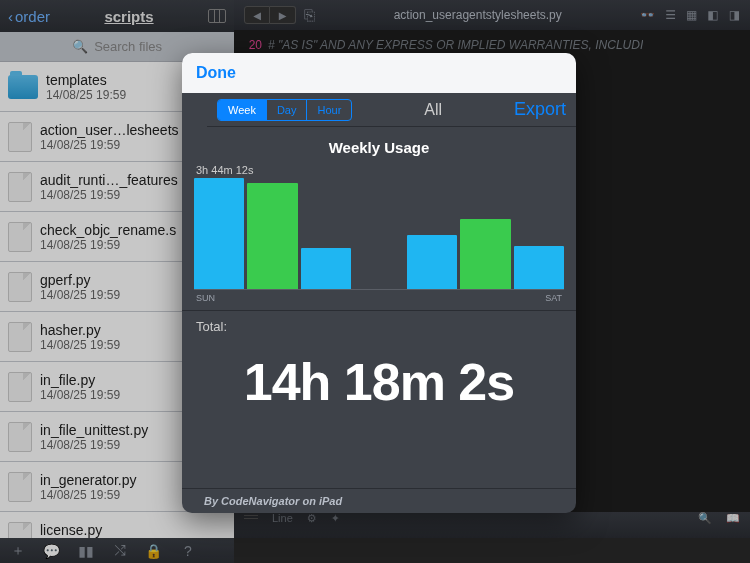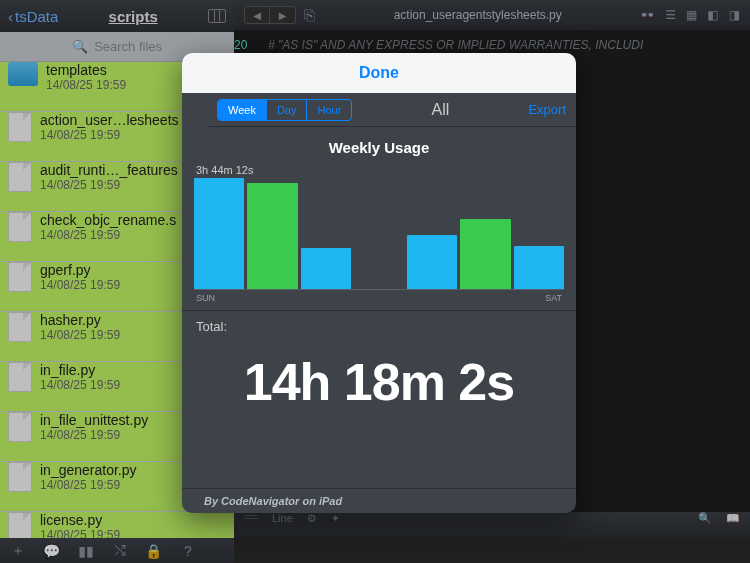--- a/index.html
+++ b/index.html
@@ -8,21 +8,21 @@
 
 .sidebar { position: absolute; left: 0; top: 0; width: 234px; height: 538px; background: #d8dce2; display: flex; flex-direction: column; }
 .sb-header { height: 32px; background: linear-gradient(#3b3f46, #2d3036); display: flex; align-items: center; padding: 0 8px; color: #9aa3b0; font-size: 13px; }
 .sb-back { color: #6fb3ff; font-size: 15px; display: flex; align-items: center; gap: 2px; }
 .sb-title { flex: 1; text-align: center; color: #e8e8e8; font-weight: 600; font-size: 15px; text-decoration: underline; }
 .sb-cols { width: 18px; height: 14px; border: 1px solid #888; border-radius: 2px; display: inline-flex; }
 .sb-cols span { flex: 1; border-right: 1px solid #888; }
 .sb-cols span:last-child { border: none; }
 .sb-search { height: 30px; background: #c5c9d0; display: flex; align-items: center; justify-content: center; gap: 6px; color: #888; font-size: 13px; border-bottom: 1px solid #b0b4bb; }
 .sb-list { flex: 1; overflow: hidden; }
-.sb-row { display: flex; align-items: flex-start; height: 50px; padding: 0 8px; background: #bef264; border-bottom: 1px solid #c8ccd3; gap: 8px; }
+.sb-row { display: flex; align-items: center; height: 50px; padding: 0 8px; background: #ffffff; border-bottom: 1px solid #c8ccd3; gap: 8px; }
 .sb-icon { width: 32px; height: 28px; flex-shrink: 0; display: flex; align-items: center; justify-content: center; }
 .sb-icon.folder { background: linear-gradient(#5fc4f5, #2a9fd8); border-radius: 3px; height: 24px; width: 30px; position: relative; }
 .sb-icon.folder::before { content: ""; position: absolute; top: -4px; left: 2px; width: 12px; height: 5px; background: #5fc4f5; border-radius: 2px 2px 0 0; }
 .sb-icon.file { width: 24px; height: 30px; background: #f4f4f4; border: 1px solid #ccc; border-radius: 2px; position: relative; }
 .sb-icon.file::after { content: ""; position: absolute; top: 0; right: 0; width: 8px; height: 8px; background: linear-gradient(135deg, #ddd 50%, transparent 50%); }
 .sb-text { flex: 1; overflow: hidden; }
 .sb-fname { font-size: 14px; color: #222; white-space: nowrap; overflow: hidden; text-overflow: ellipsis; }
 .sb-date { font-size: 12px; color: #666; }
 .sb-num { font-size: 12px; color: #666; }
 .sb-bottom { position: absolute; bottom: 0; left: 0; width: 234px; height: 25px; background: linear-gradient(#3b3f46, #2d3036); display: flex; align-items: center; gap: 18px; padding: 0 10px; }
@@ -32,59 +32,59 @@
 .editor { position: absolute; left: 234px; top: 0; right: 0; height: 538px; background: #1e1e1e; }
 .ed-toolbar { height: 30px; background: linear-gradient(#3a3d44, #2b2e34); display: flex; align-items: center; padding: 0 10px; gap: 8px; color: #8a909a; font-size: 12px; }
 .ed-nav { display: flex; gap: 0; }
 .ed-navbtn { width: 26px; height: 18px; border: 1px solid #555; background: #333; display: flex; align-items: center; justify-content: center; font-size: 10px; }
 .ed-navbtn:first-child { border-radius: 3px 0 0 3px; }
 .ed-navbtn:last-child { border-radius: 0 3px 3px 0; border-left: none; }
 .ed-fname { flex: 1; text-align: center; color: #b8bec8; font-size: 12px; }
 .ed-ticons { display: flex; gap: 10px; }
 .ed-code { padding: 4px 0; font-family: "Menlo", monospace; font-size: 12px; line-height: 22px; color: #7a8088; font-style: italic; }
 .ed-line { display: flex; }
-.ed-ln { width: 34px; text-align: left; padding-right: 6px; color: #5eead4; font-style: normal; flex-shrink: 0; }
+.ed-ln { width: 34px; text-align: right; padding-right: 6px; color: #ec4899; font-style: normal; flex-shrink: 0; }
 .ed-txt { white-space: pre; overflow: hidden; }
 .kw { color: #d97fb0; font-style: normal; }
 .mod { color: #6fd8c8; font-style: italic; }
 .ed-footer { position: absolute; bottom: 0; left: 0; right: 0; height: 26px; background: linear-gradient(#3a3d44, #2b2e34); display: flex; align-items: flex-start; padding: 0 10px; gap: 14px; color: #8a909a; font-size: 11px; }
 .ed-lhandle { width: 14px; display: flex; flex-direction: column; gap: 2px; }
 .ed-lhandle span { height: 1px; background: #666; }
 
 
 .backdrop { position: absolute; inset: 0; background: rgba(0,0,0,0.22); }
 .modal { position: absolute; left: 182px; top: 53px; width: 394px; height: 460px; background: #3e4249; border-radius: 10px; overflow: hidden; box-shadow: 0 8px 30px rgba(0,0,0,0.5); display: flex; flex-direction: column; }
-.m-top { height: 40px; background: #f5f6f8; display: flex; align-items: center; justify-content: center; padding: 0 14px; }
+.m-top { height: 40px; background: #f5f6f8; display: flex; align-items: center; justify-content: flex-start; padding: 0 14px; }
 .m-done { color: #0a84ff; font-size: 16px; font-weight: 600; }
 .m-tabs { height: 34px; display: flex; align-items: center; padding: 0 10px; background: #3e4249; border-bottom: 1px solid #2a2d33; margin-left: 25px; }
 .seg { display: flex; border: 1px solid #0a84ff; border-radius: 4px; overflow: hidden; height: 22px; }
 .seg-btn { padding: 0 10px; font-size: 11px; color: #0a84ff; display: flex; align-items: center; border-right: 1px solid #0a84ff; }
 .seg-btn:last-child { border-right: none; }
 .seg-btn.active { background: #0a84ff; color: #fff; }
 .m-all { flex: 1; text-align: center; color: #ccc; font-size: 16px; }
-.m-export { color: #0a84ff; font-size: 13px; }
+.m-export { color: #0a84ff; font-size: 18px; }
 .m-title { text-align: center; color: #fff; font-weight: 600; font-size: 15px; padding: 12px 0 8px; }
 .m-chart { height: 140px; padding: 0 12px; position: relative; }
 .m-hint { color: #ccc; font-size: 11px; position: absolute; left: 14px; top: 0; }
 .m-bars { display: flex; align-items: flex-end; gap: 3px; height: 112px; margin-top: 14px; border-bottom: 1px solid #5a5e66; }
 .m-bar { flex: 1; border-radius: 1px 1px 0 0; }
 .m-axis { display: flex; justify-content: space-between; font-size: 9px; color: #9aa0aa; padding: 3px 2px 0; }
 .m-totrow { display: flex; align-items: baseline; padding: 8px 14px 0; border-top: 1px solid #2a2d33; margin-top: 6px; }
 .m-totlbl { color: #ccc; font-size: 13px; }
 .m-big { color: #fff; font-size: 52px; font-weight: 700; text-align: center; padding: 18px 0; letter-spacing: -1px; }
 .m-foot { font-size: 11px; font-style: italic; color: #b8bec8; padding: 6px 22px; border-top: 1px solid #2a2d33; margin-top: auto; font-weight: bold; }
 </style>
 </head>
 <body>
 
 <div class="sidebar">
   <div class="sb-header">
     <div class="sb-back">
       <span>‹</span>
-      <span>tsData</span>
+      <span>order</span>
     </div>
     <div class="sb-title">scripts</div>
     <div class="sb-cols">
         <span></span>
         <span></span>
         <span></span>
       </div>
   </div>
   <div class="sb-search">
     <span>🔍</span>

